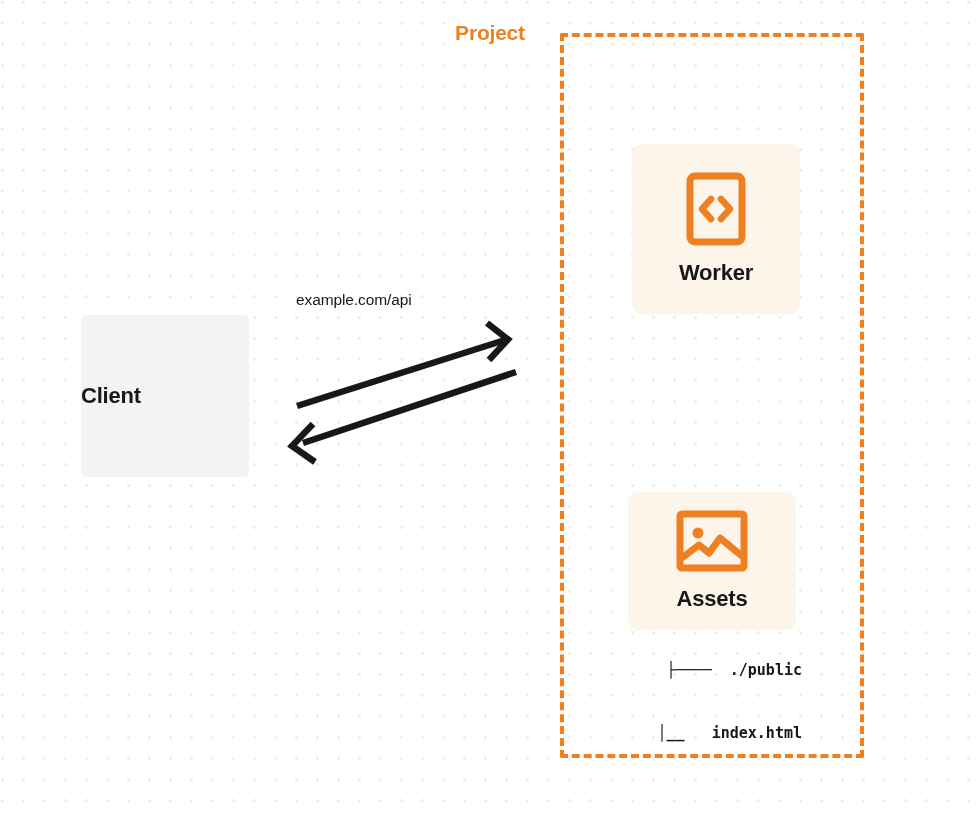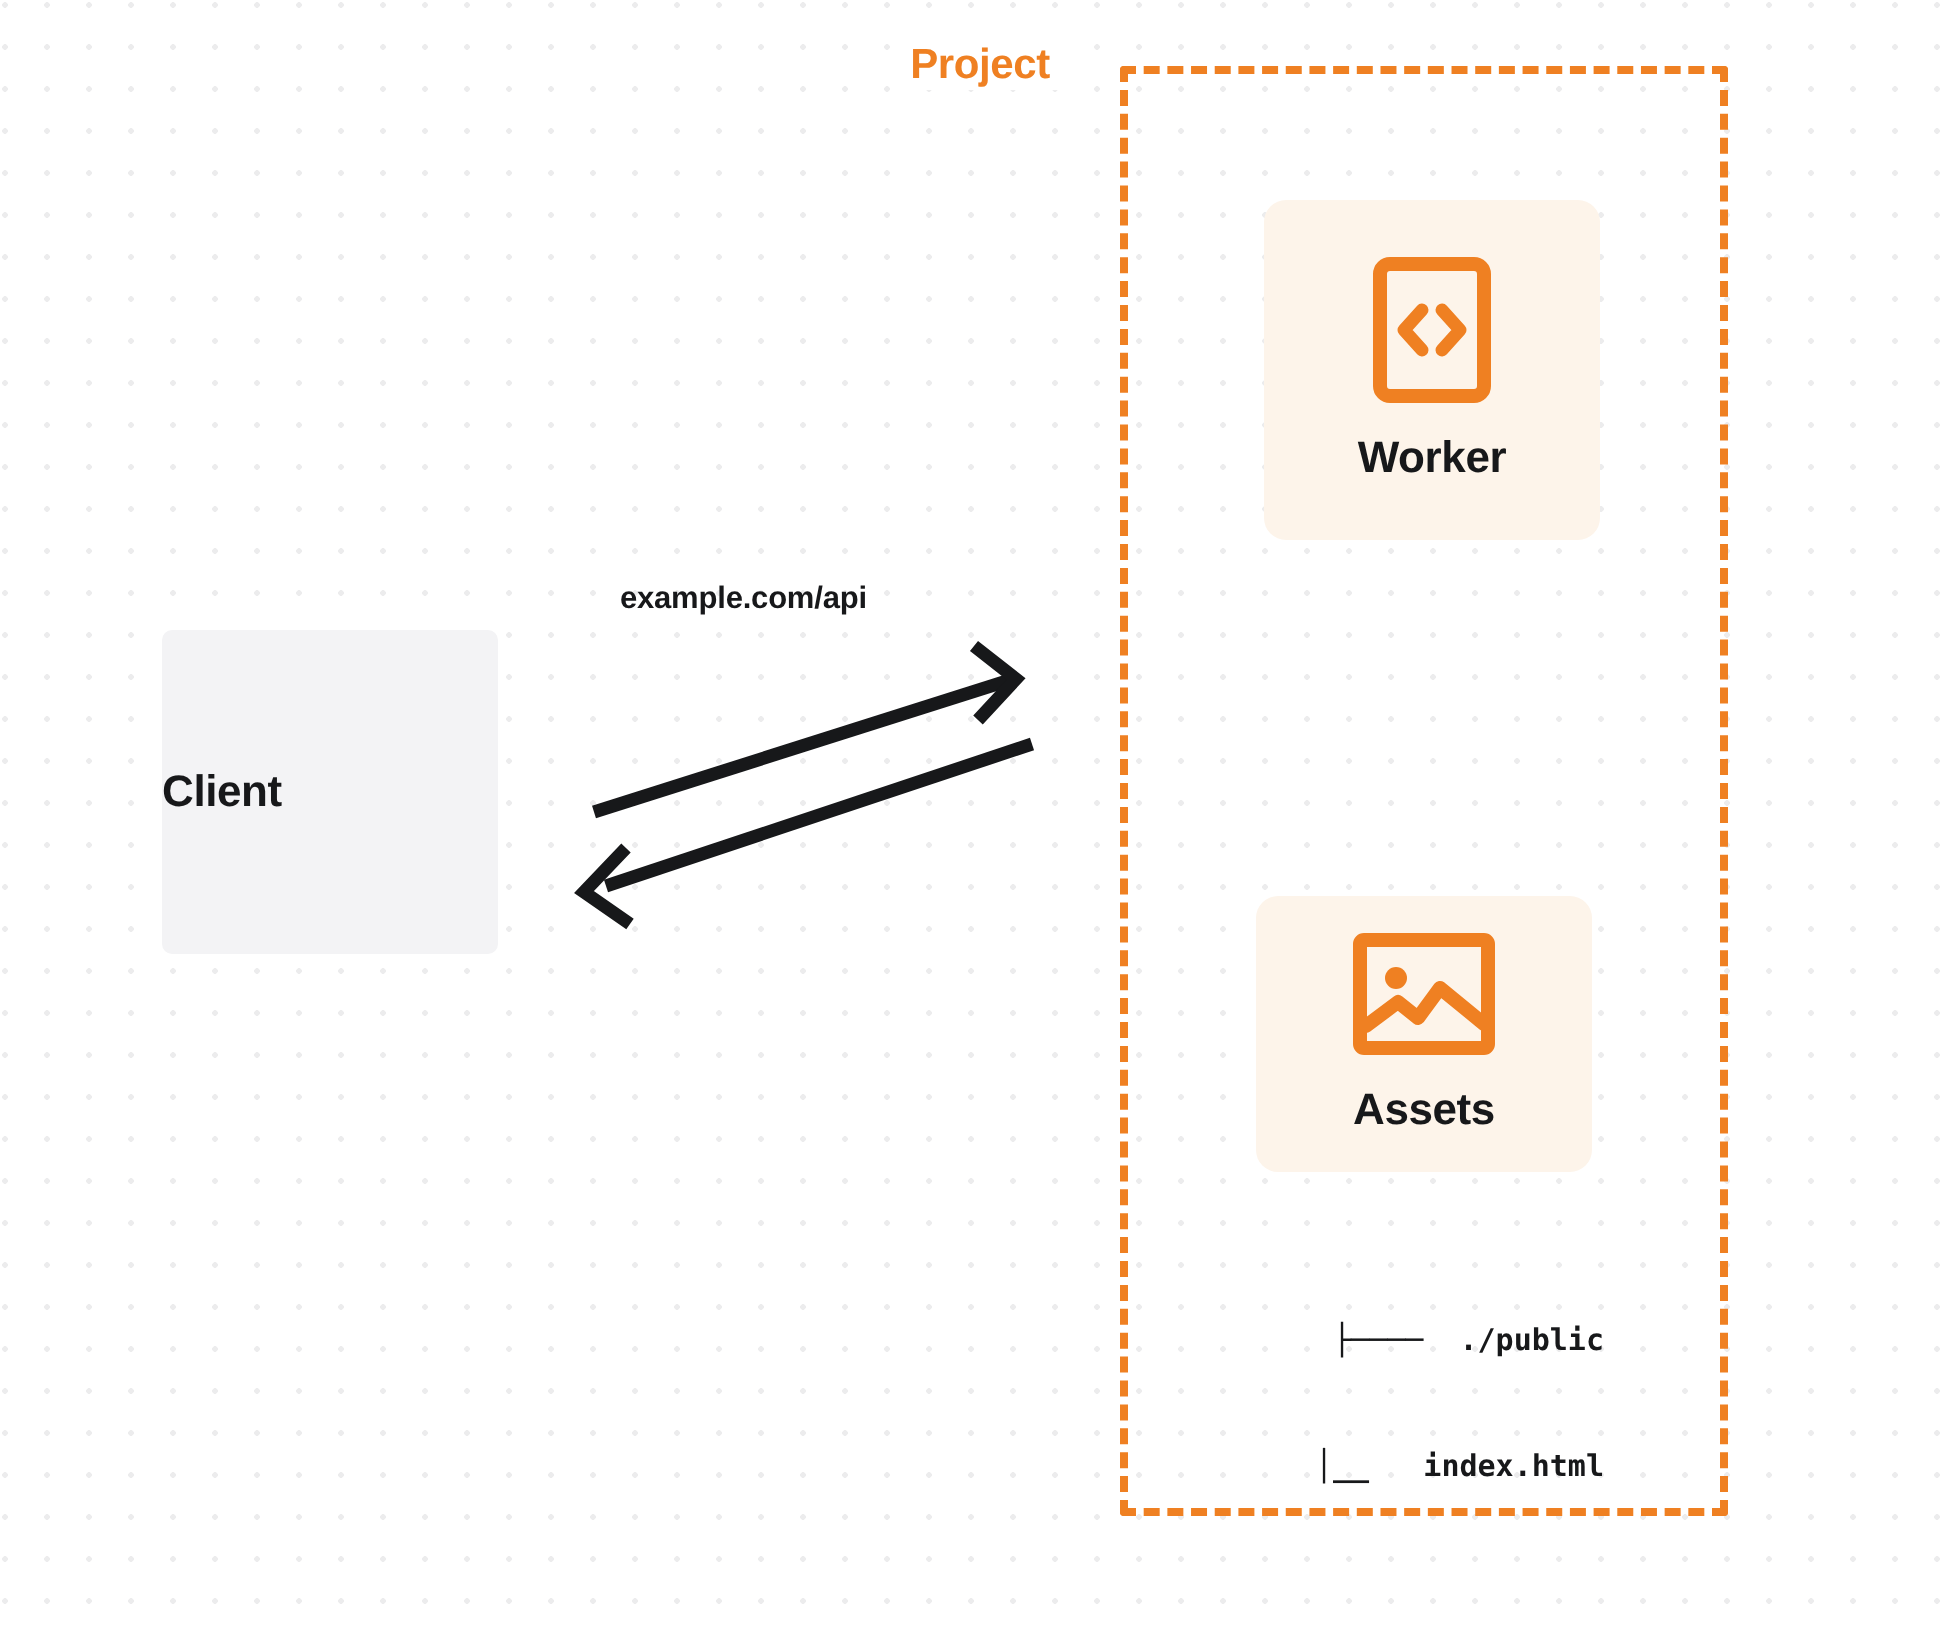--- a/index.html
+++ b/index.html
@@ -58,24 +58,24 @@
   .arrow-head {
     stroke: #17181a;
     stroke-width: 6.5;
     stroke-linecap: butt;
     stroke-linejoin: miter;
     fill: none;
   }
 
   .arrow-label {
     position: absolute;
-    left: 310px;
+    left: 296px;
     top: 291px;
     font-size: 15.5px;
-    font-weight: bold;
+    font-weight: normal;
     color: #17181a;
     letter-spacing: -0.1px;
     white-space: nowrap;
   }
 
   
   .project-box {
     position: absolute;
     left: 560px;
     top: 33px;
@@ -102,20 +102,21 @@
 
   
   .service-card {
     position: absolute;
     background: #fdf4ea;
     border-radius: 11px;
     display: flex;
     flex-direction: column;
     align-items: center;
     justify-content: center;
+    margin-top: 44px;
   }
   .card-worker {
     left: 632px;
     top: 100px;
     width: 168px;
     height: 170px;
   }
   .card-assets {
     left: 628px;
     top: 448px;

